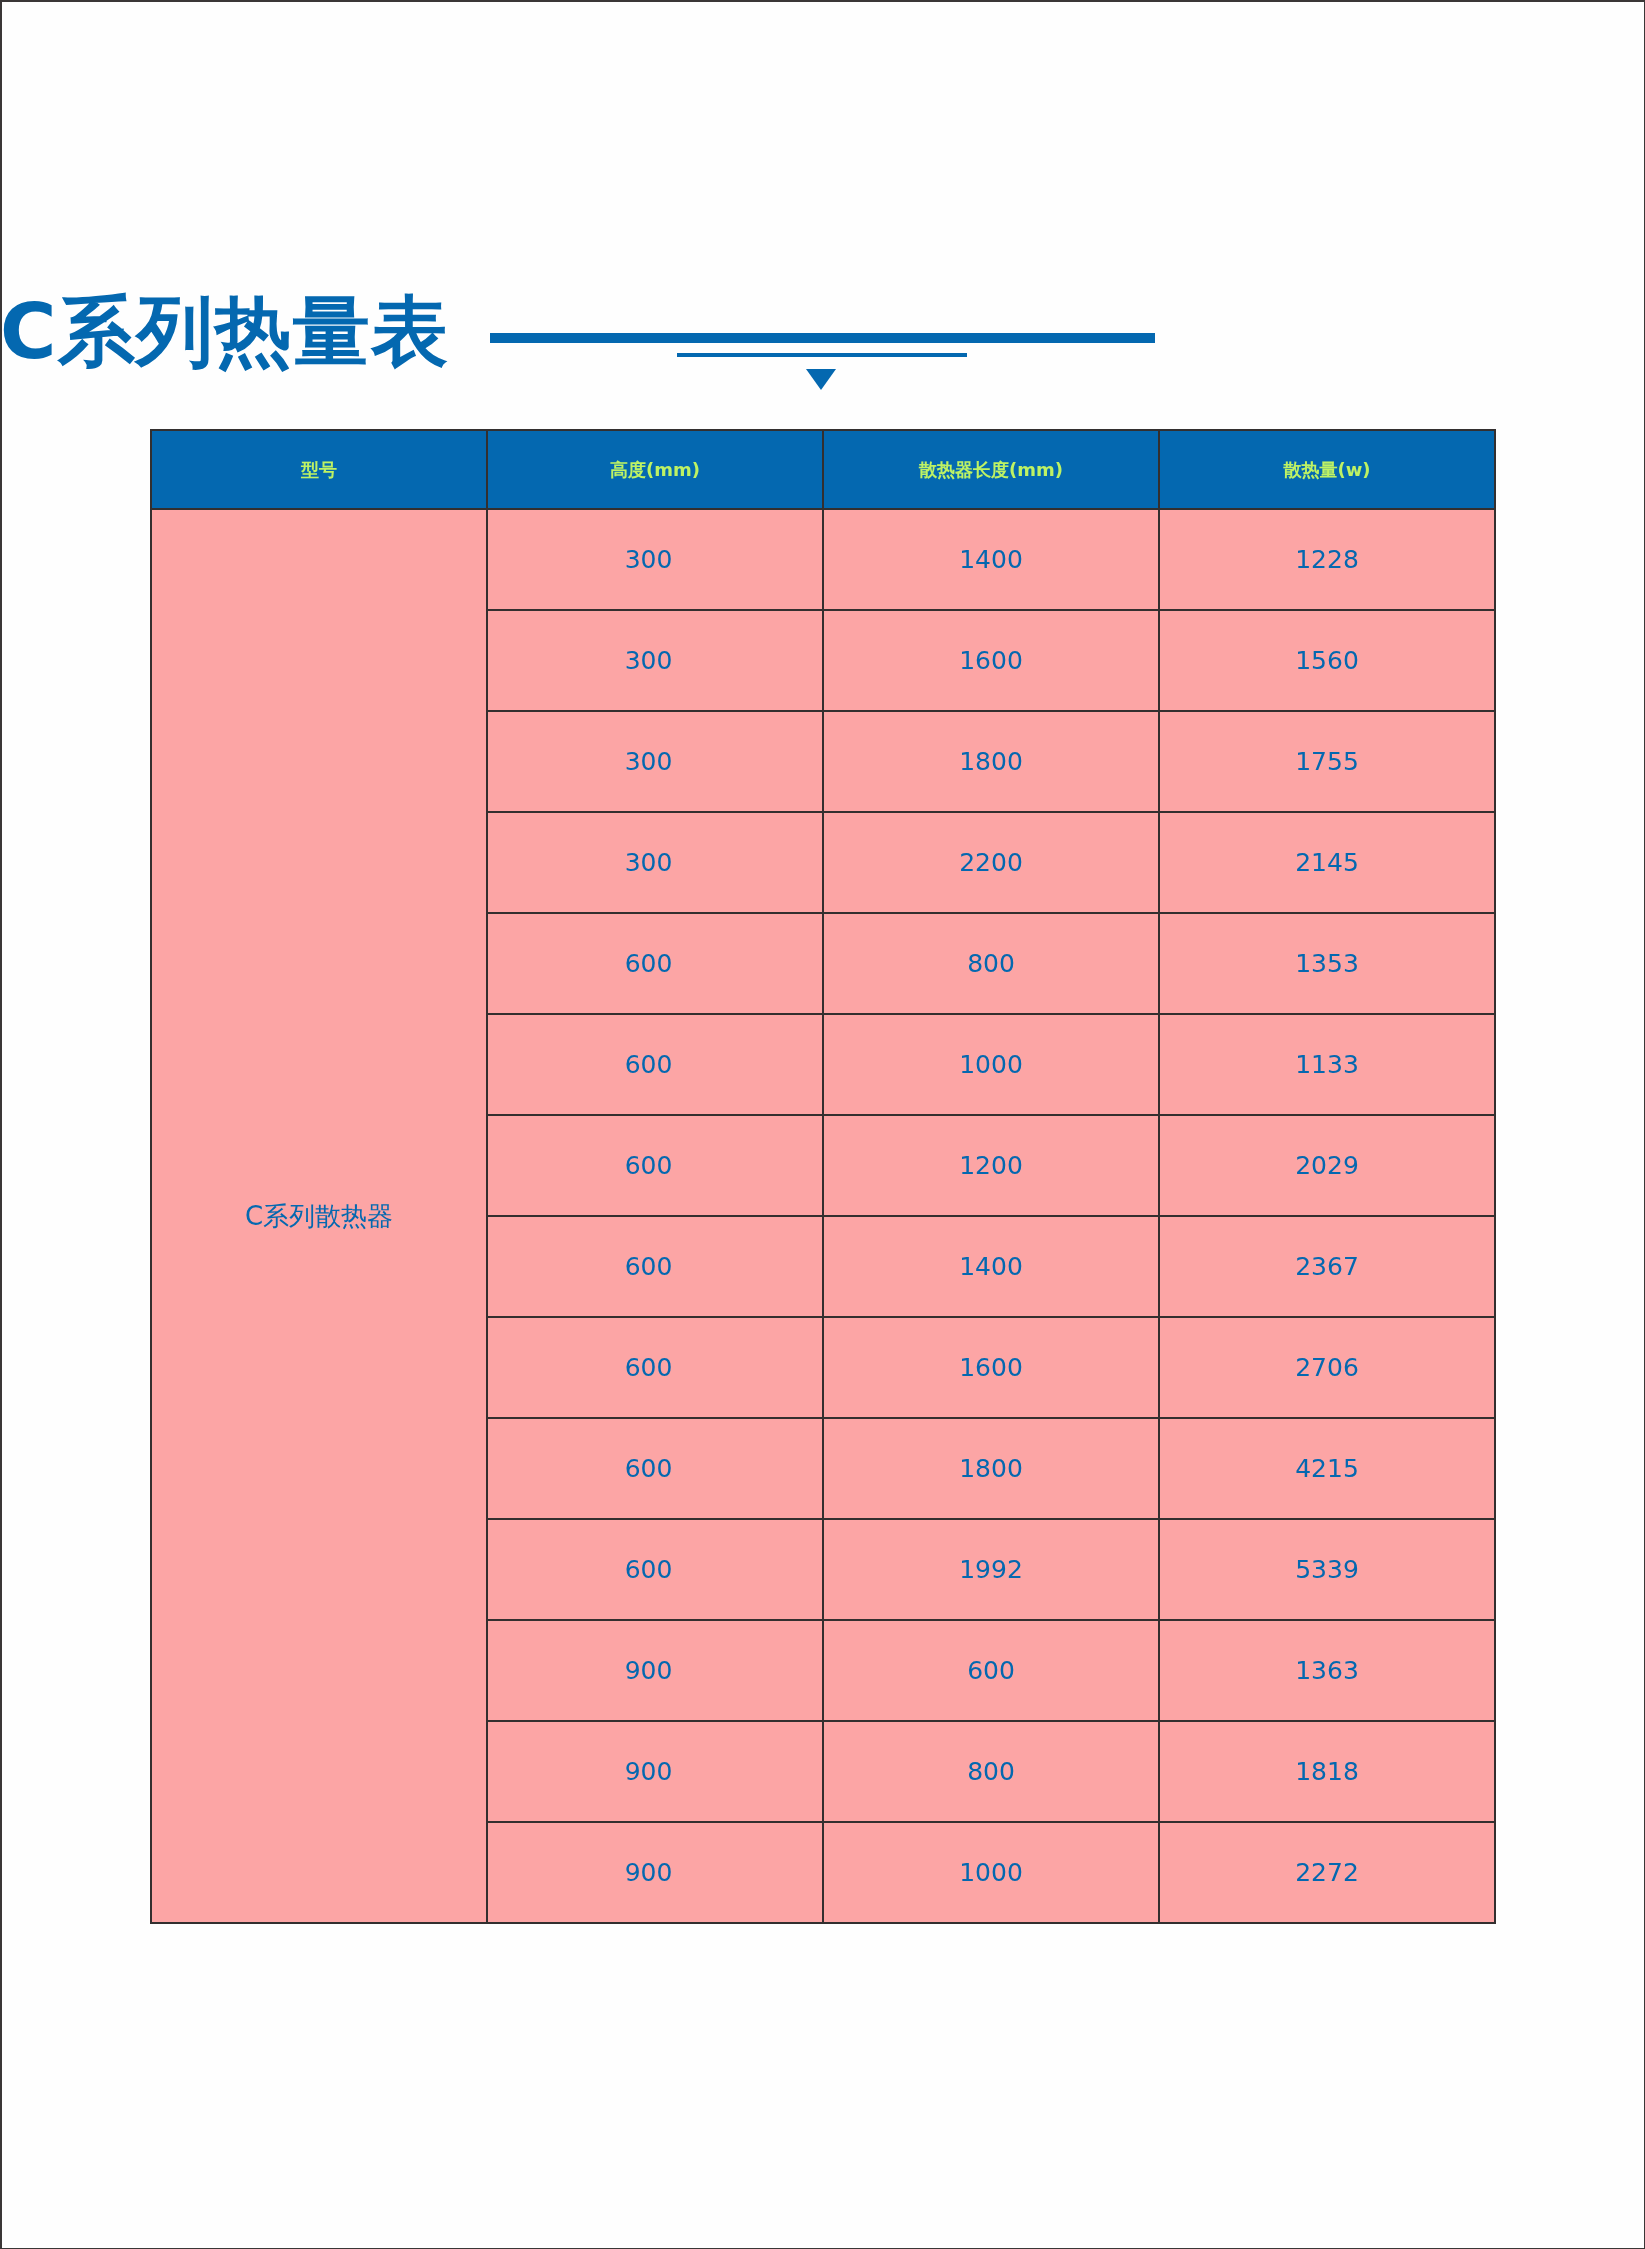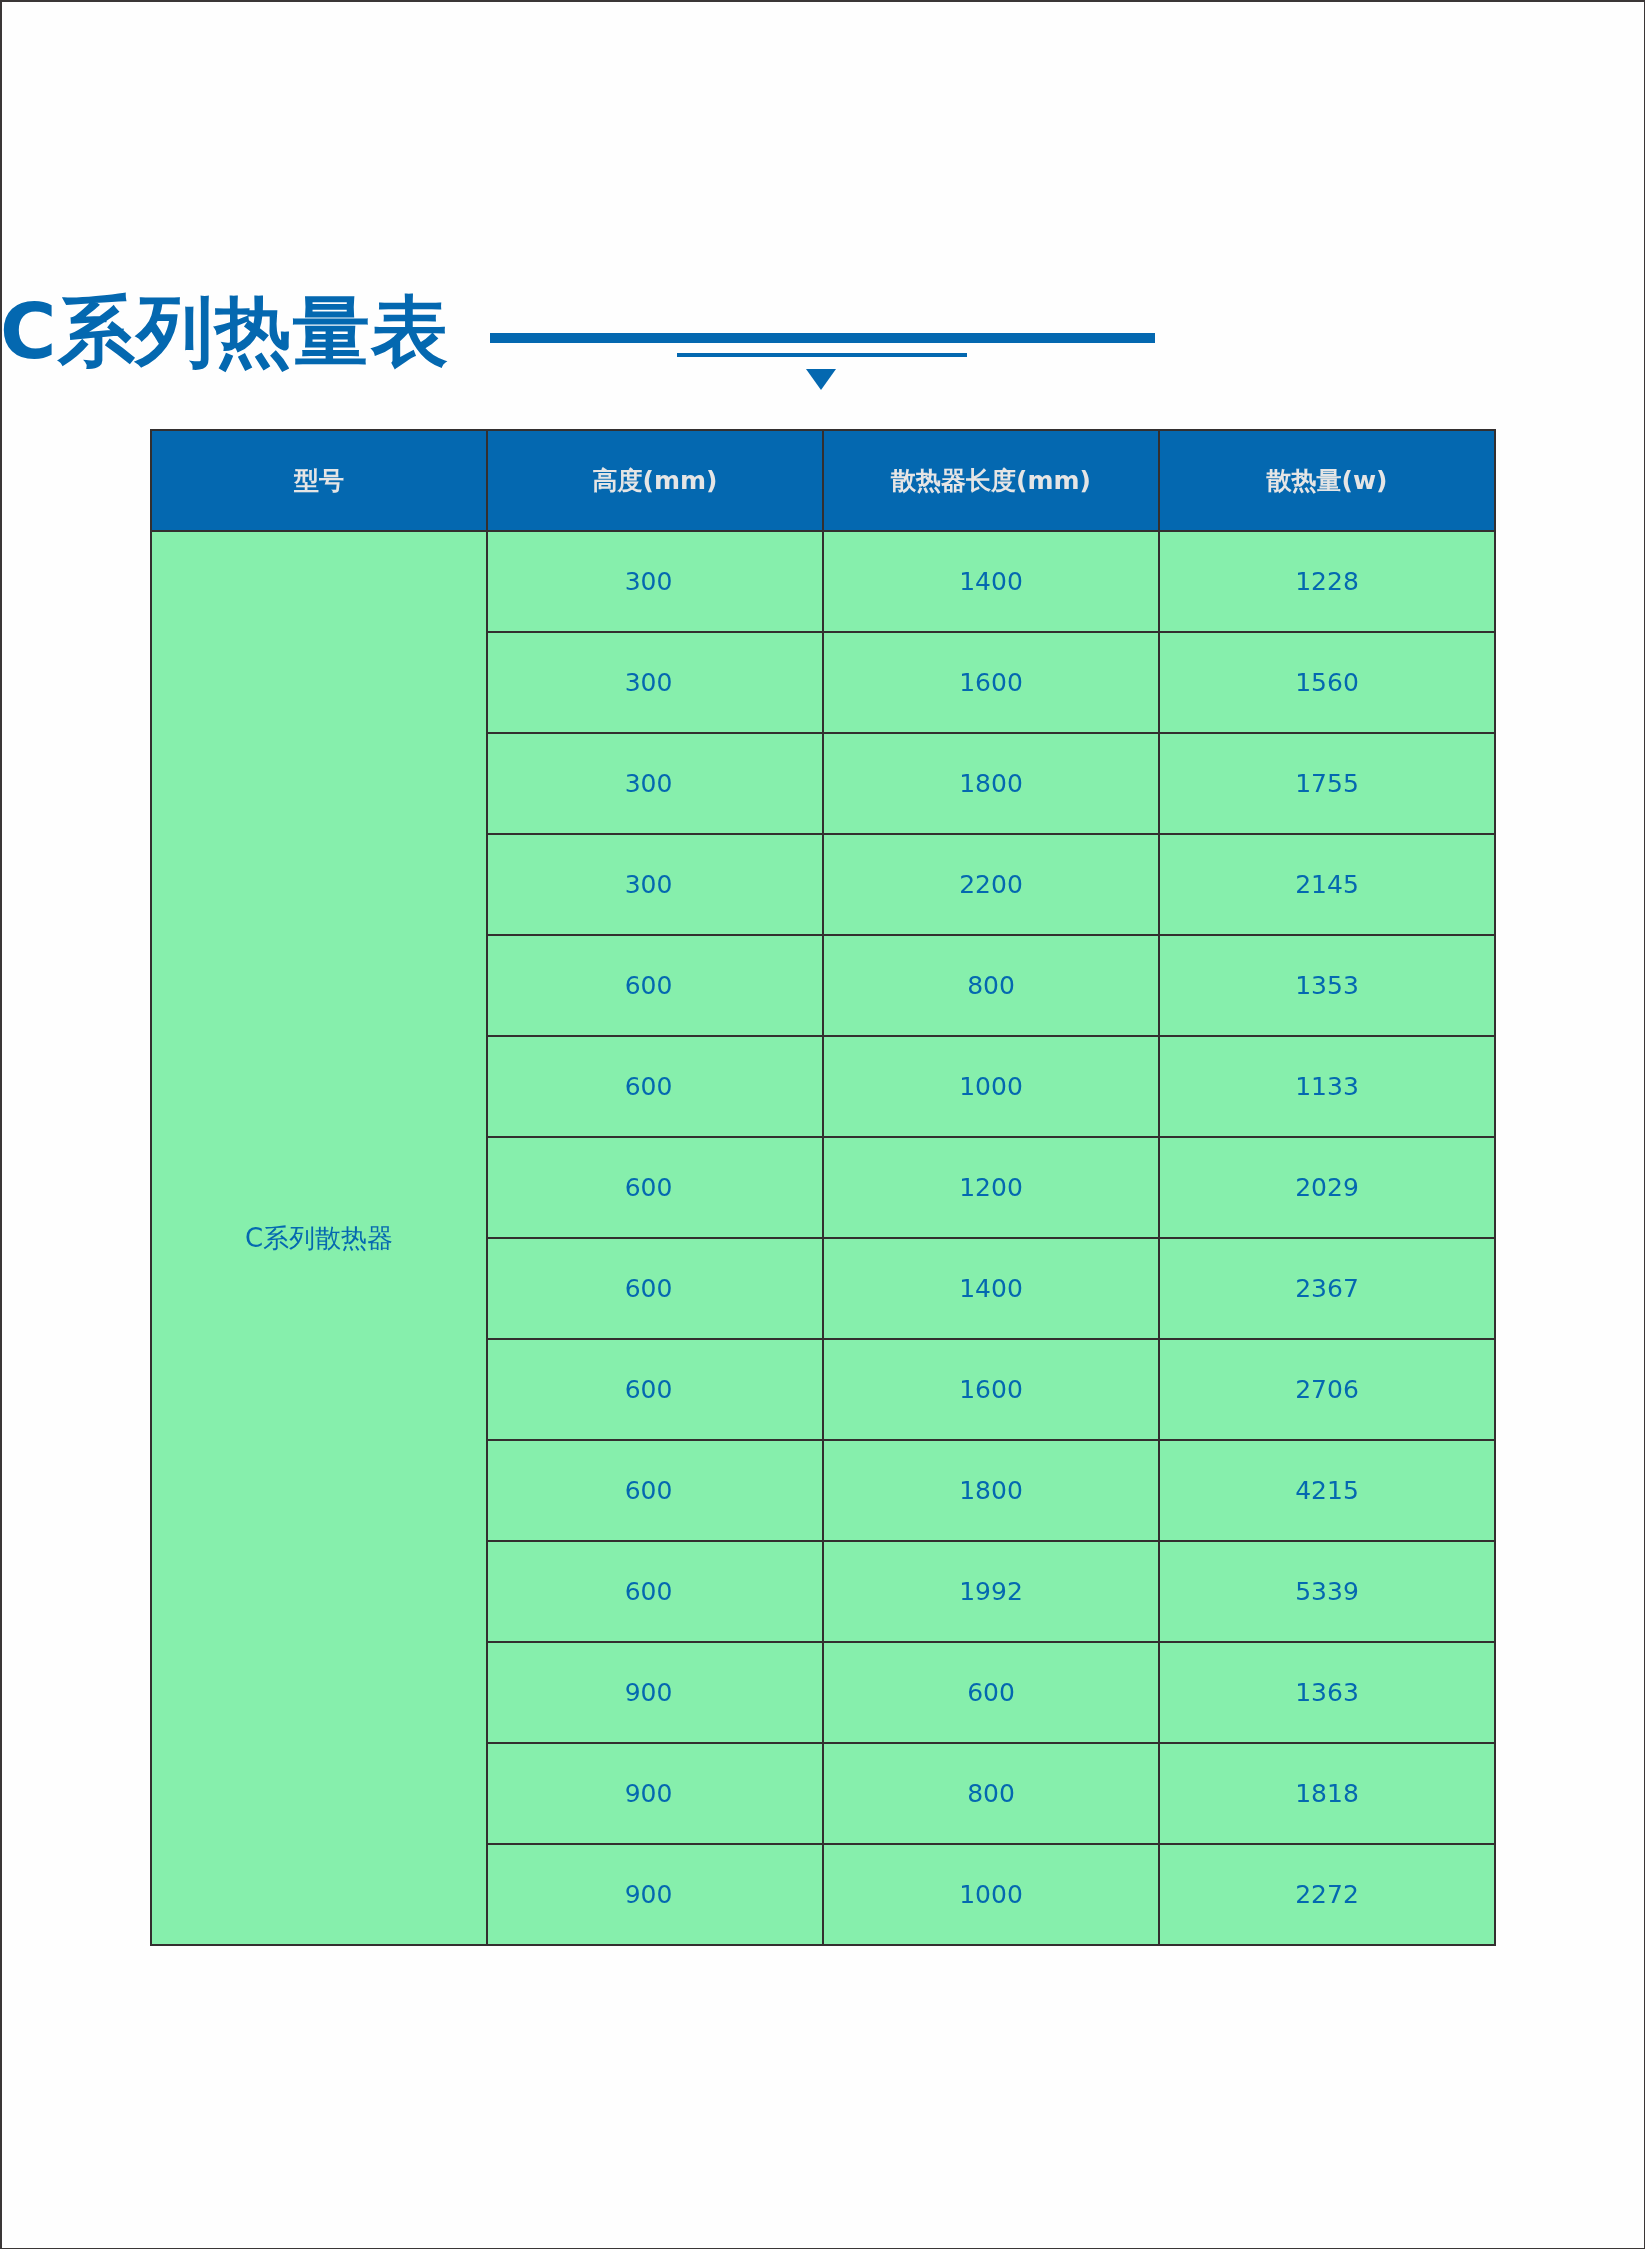--- a/index.html
+++ b/index.html
@@ -74,31 +74,31 @@
     }
     table.heat col { width: 336px; }
     table.heat th, table.heat td {
       border: 2px solid #332f2f;
       text-align: center;
       vertical-align: middle;
       padding: 0;
       box-sizing: border-box;
     }
     table.heat th {
-      height: 101px;
+      height: 79px;
       background: var(--accent);
-      color: #e5e5e5;
-      font-size: 25px;
+      color: #bef264;
+      font-size: 18px;
       font-weight: bold;
     }
     table.heat td {
       height: 101px;
       color: var(--accent);
       font-size: 25px;
-      background: #86efac;
+      background: #fca5a5;
     }
     table.heat td.model {
       font-size: 26px;
       margin-left: 12px;
     }
     .num { display: inline-block; transform: translateX(-6.5px); }
   </style>
 </head>
 <body>
 

